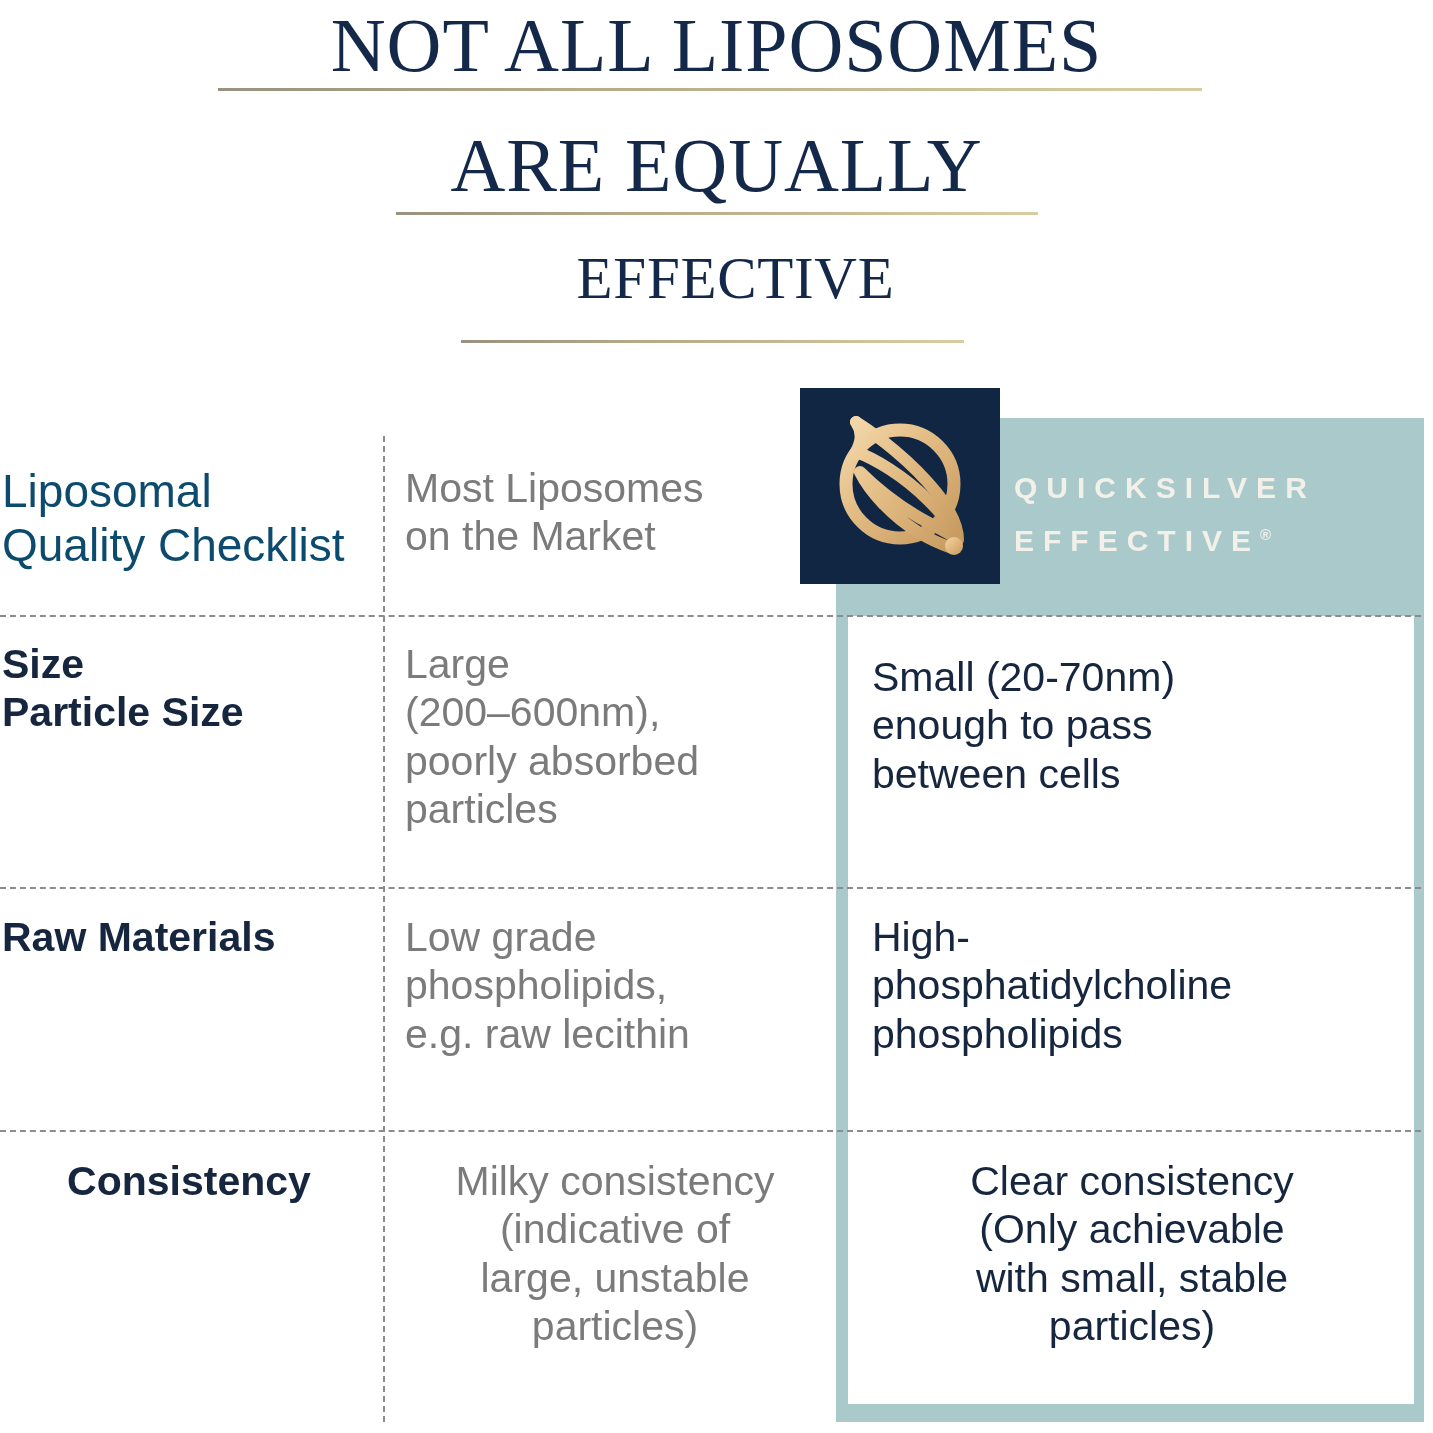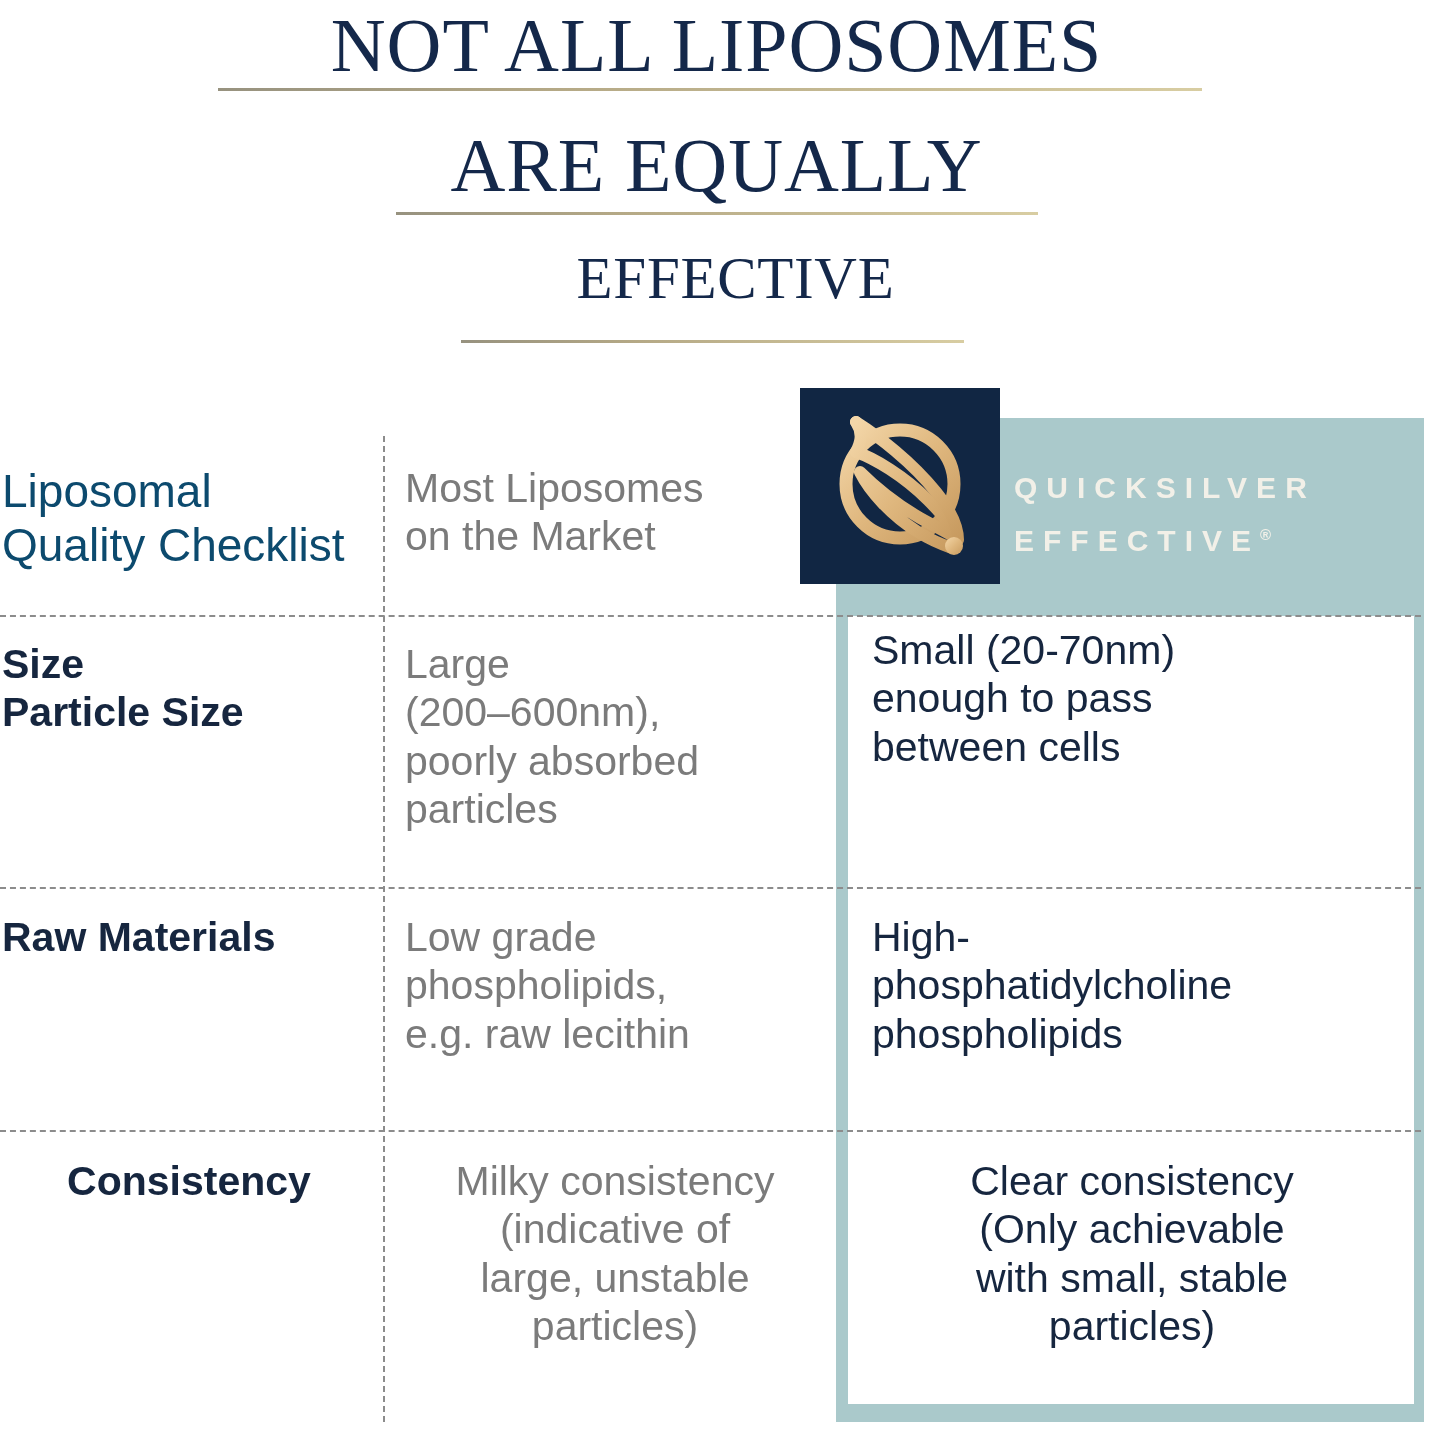--- a/index.html
+++ b/index.html
@@ -244,21 +244,21 @@
     <div class="cell col-label txt cell-label" style="top:25px;">
         <div>Size</div>
         <div>Particle Size</div>
       </div>
     <div class="cell col-mid txt cell-mid" style="top:25px;">
         <div>Large</div>
         <div>(200–600nm),</div>
         <div>poorly absorbed</div>
         <div>particles</div>
       </div>
-    <div class="cell col-right txt cell-right" style="top:11px;">
+    <div class="cell col-right txt cell-right" style="top:38px;">
         <div>Small (20-70nm)</div>
         <div>enough to pass</div>
         <div>between cells</div>
       </div>
   </div>
 
   <div class="row row-1">
     <div class="cell col-label txt cell-label" style="top:26px;">Raw Materials</div>
     <div class="cell col-mid txt cell-mid" style="top:26px;">
         <div>Low grade</div>

